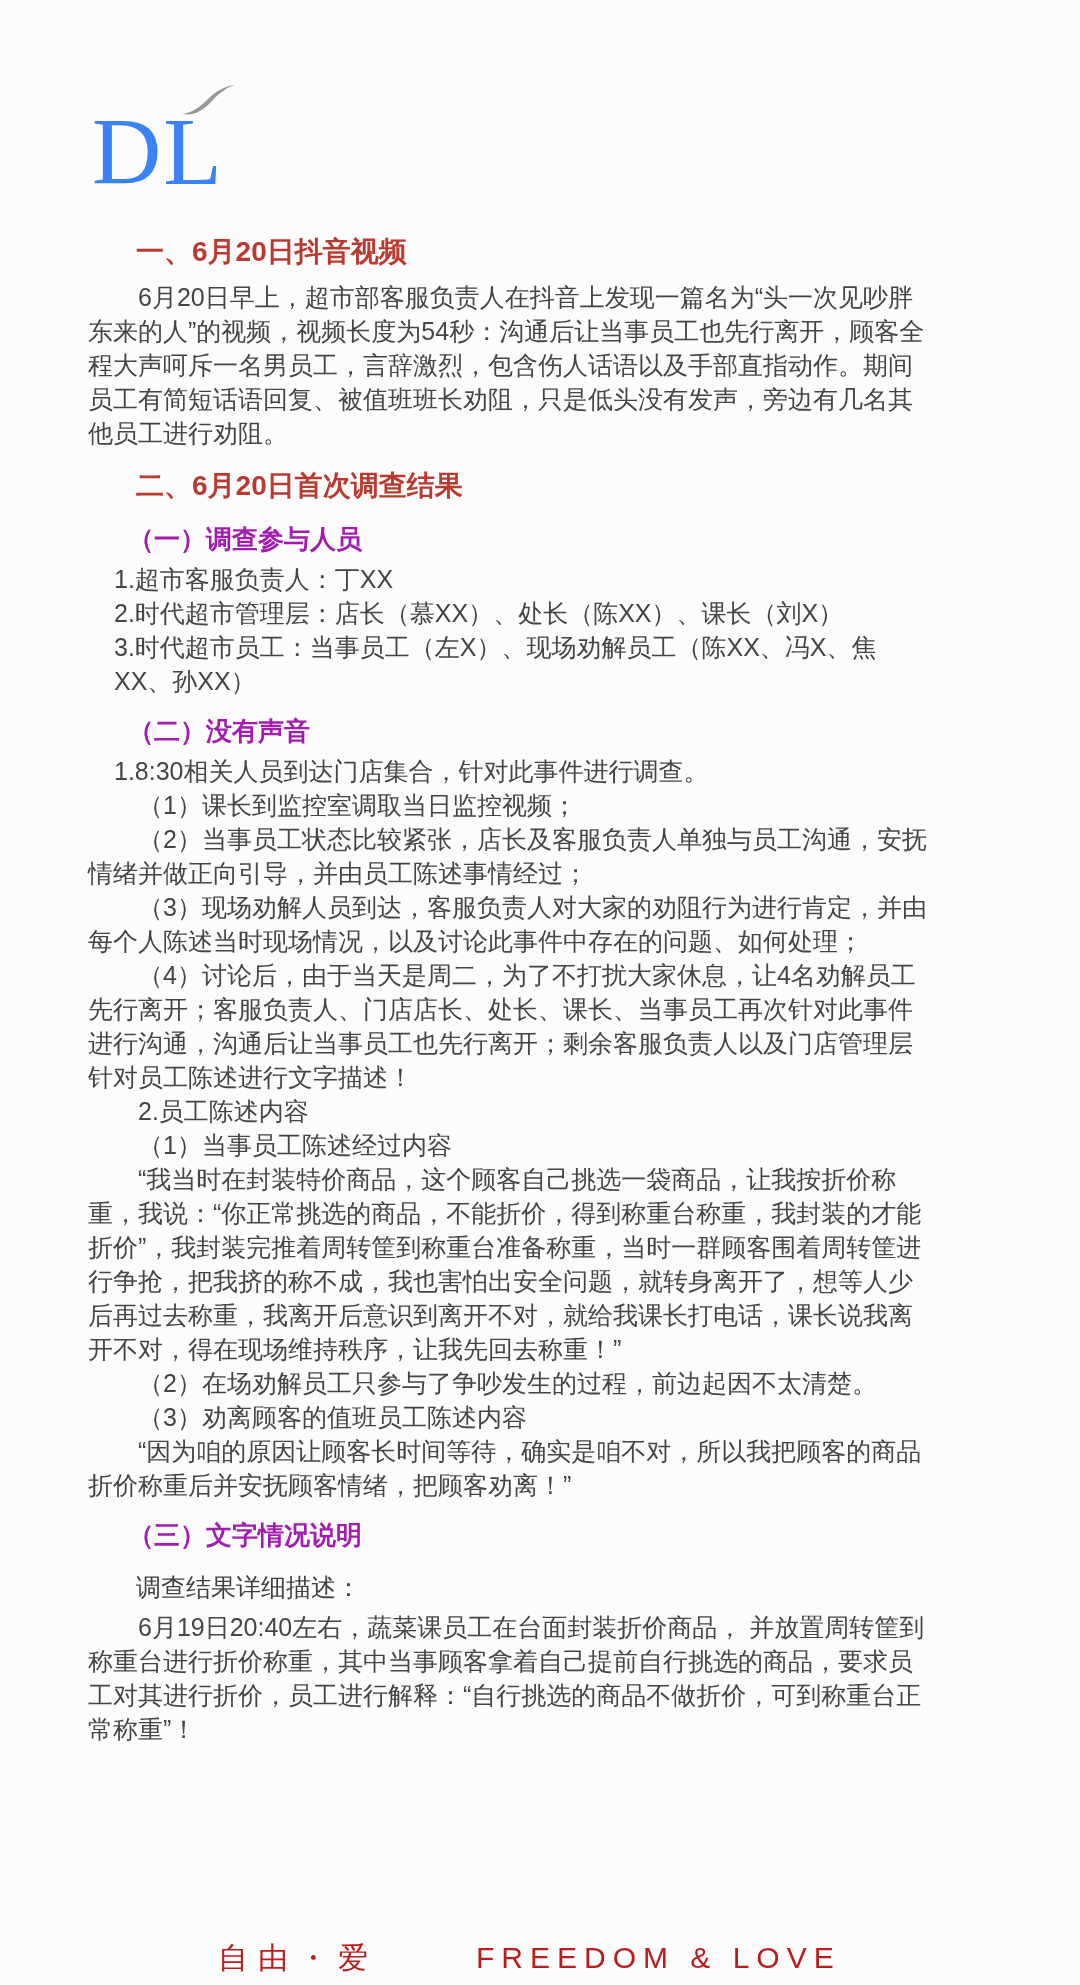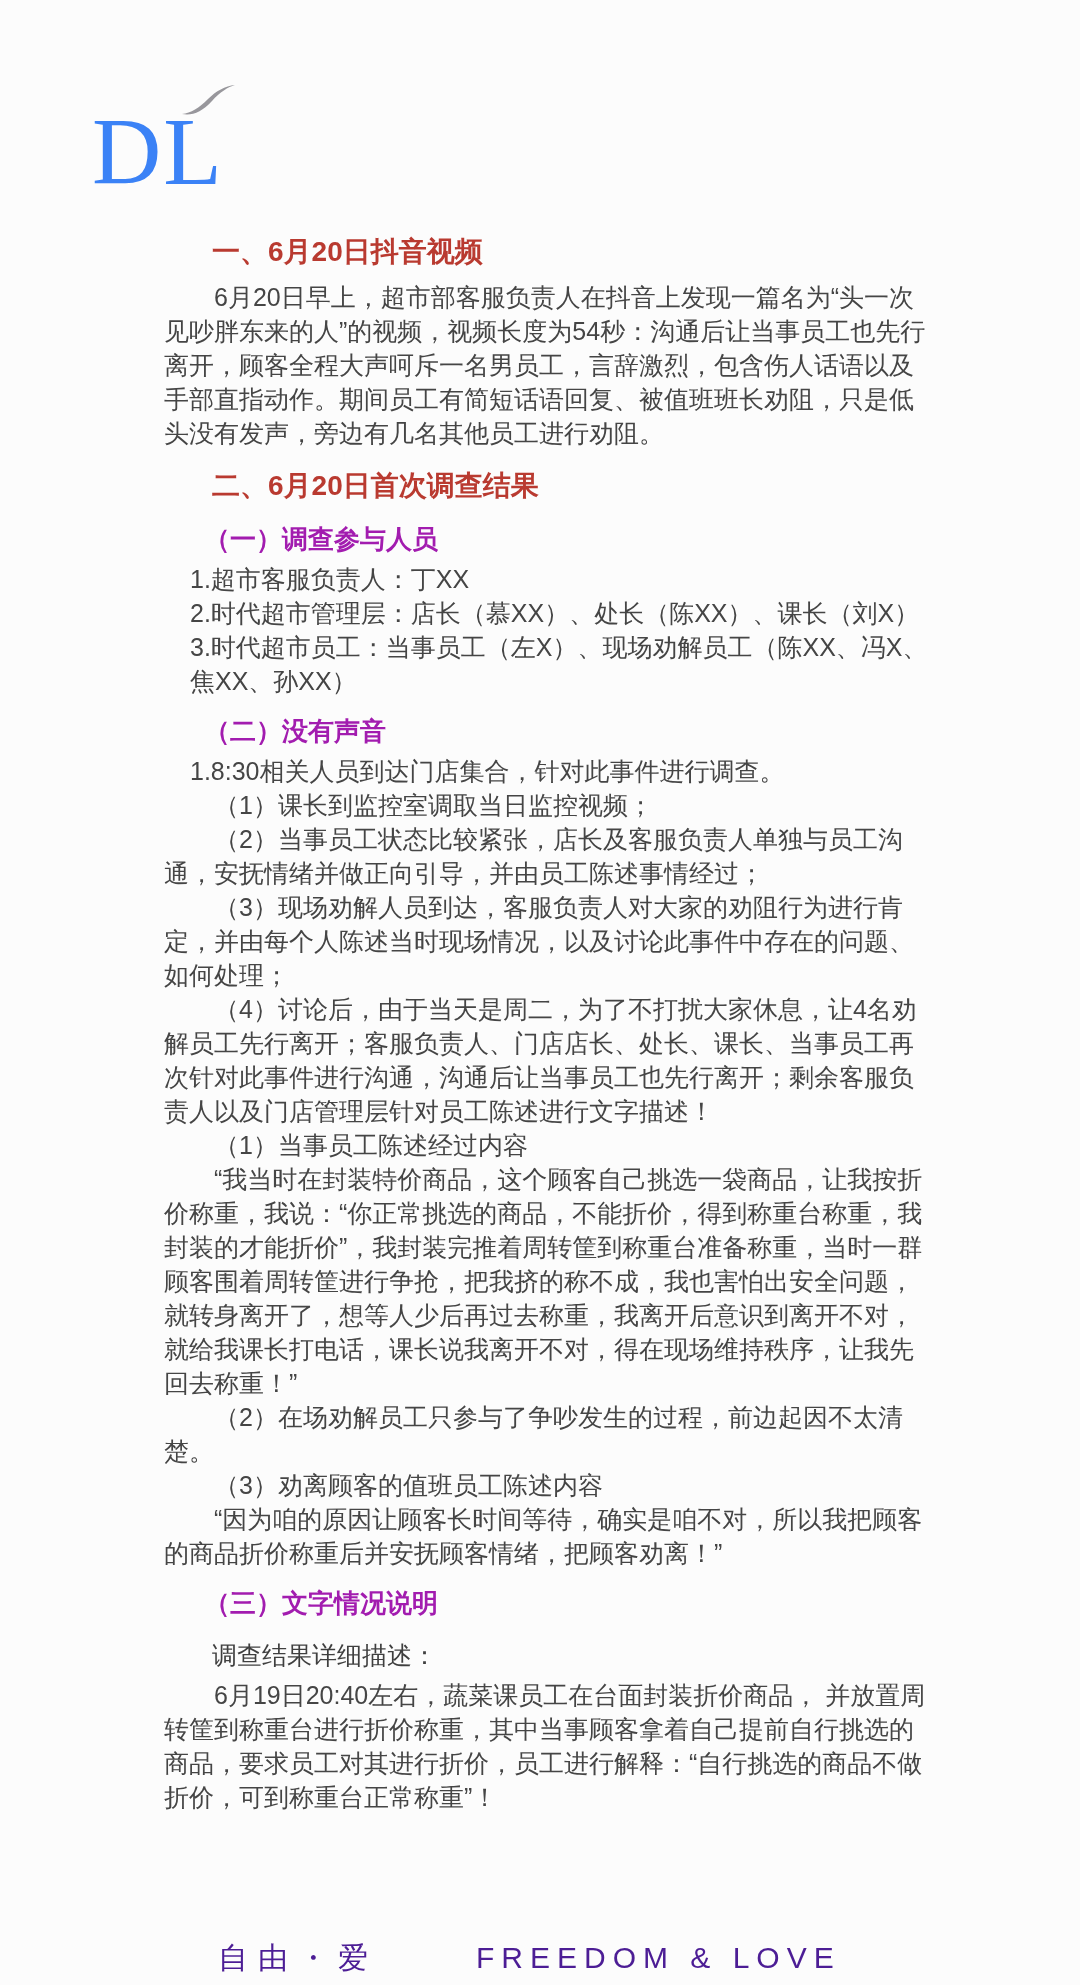--- a/index.html
+++ b/index.html
@@ -21,35 +21,35 @@
     font-size:96px; line-height:104px;
     color:#3b82f6;
     position:relative;
     width:180px;
     letter-spacing:2px;
     font-weight:400;
   }
   .logo-swoosh { position:absolute; left:88px; top:-16px; width:56px; height:34px; }
 
   
-  .content { padding:0 150px 0 116px; font-size:25px; line-height:34px;margin-left:48px; }
+  .content { padding:0 150px 0 88px; font-size:25px; line-height:34px; }
   .content p { margin:0; text-indent:2em; }
   .h2 {
     color:#b93a30; font-weight:700; font-size:28px; line-height:40px;
     margin:16px 0 8px 48px; text-indent:0 !important;
   }
   .h3 { font-weight:700; font-size:26px; line-height:38px; margin:14px 0 4px 40px; text-indent:0 !important; color:#a21caf; }
   .h4 { font-weight:400; font-size:25px; line-height:38px; margin:14px 0 4px 48px; text-indent:0 !important; color:#3f3f3f; }
   .li { margin-left:26px !important; text-indent:0 !important; }
 
   
   .footer {
     position:absolute; top:1838px; left:218px;
     display:flex; align-items:baseline; gap:58px;
-    color:#4c1d95; font-size:30px; white-space:nowrap;
+    color:#b91c1c; font-size:30px; white-space:nowrap;
   }
   .footer .cn { letter-spacing:10px; }
   .footer .en { letter-spacing:7px;margin-left:40px; }
 </style>
 </head>
 <body>
 
 <div class="page">
 
   <div class="logo">
@@ -66,20 +66,21 @@
     <div class="h3">（一）调查参与人员</div>
     <p class="li">1.超市客服负责人：丁XX</p>
     <p class="li">2.时代超市管理层：店长（慕XX）、处长（陈XX）、课长（刘X）</p>
     <p class="li">3.时代超市员工：当事员工（左X）、现场劝解员工（陈XX、冯X、焦XX、孙XX）</p>
     <div class="h3">（二）没有声音</div>
     <p class="li">1.8:30相关人员到达门店集合，针对此事件进行调查。</p>
     <p>（1）课长到监控室调取当日监控视频；</p>
     <p>（2）当事员工状态比较紧张，店长及客服负责人单独与员工沟通，安抚情绪并做正向引导，并由员工陈述事情经过；</p>
     <p>（3）现场劝解人员到达，客服负责人对大家的劝阻行为进行肯定，并由每个人陈述当时现场情况，以及讨论此事件中存在的问题、如何处理；</p>
     <p>（4）讨论后，由于当天是周二，为了不打扰大家休息，让4名劝解员工先行离开；客服负责人、门店店长、处长、课长、当事员工再次针对此事件进行沟通，沟通后让当事员工也先行离开；剩余客服负责人以及门店管理层针对员工陈述进行文字描述！</p>
+    <p>2.员工陈述内容</p>
     <p>（1）当事员工陈述经过内容</p>
     <p>“我当时在封装特价商品，这个顾客自己挑选一袋商品，让我按折价称重，我说：“你正常挑选的商品，不能折价，得到称重台称重，我封装的才能折价”，我封装完推着周转筐到称重台准备称重，当时一群顾客围着周转筐进行争抢，把我挤的称不成，我也害怕出安全问题，就转身离开了，想等人少后再过去称重，我离开后意识到离开不对，就给我课长打电话，课长说我离开不对，得在现场维持秩序，让我先回去称重！”</p>
     <p>（2）在场劝解员工只参与了争吵发生的过程，前边起因不太清楚。</p>
     <p>（3）劝离顾客的值班员工陈述内容</p>
     <p>“因为咱的原因让顾客长时间等待，确实是咱不对，所以我把顾客的商品折价称重后并安抚顾客情绪，把顾客劝离！”</p>
     <div class="h3">（三）文字情况说明</div>
     <div class="h4">调查结果详细描述：</div>
     <p>6月19日20:40左右，蔬菜课员工在台面封装折价商品， 并放置周转筐到称重台进行折价称重，其中当事顾客拿着自己提前自行挑选的商品，要求员工对其进行折价，员工进行解释：“自行挑选的商品不做折价，可到称重台正常称重”！</p>
   </div>
 

